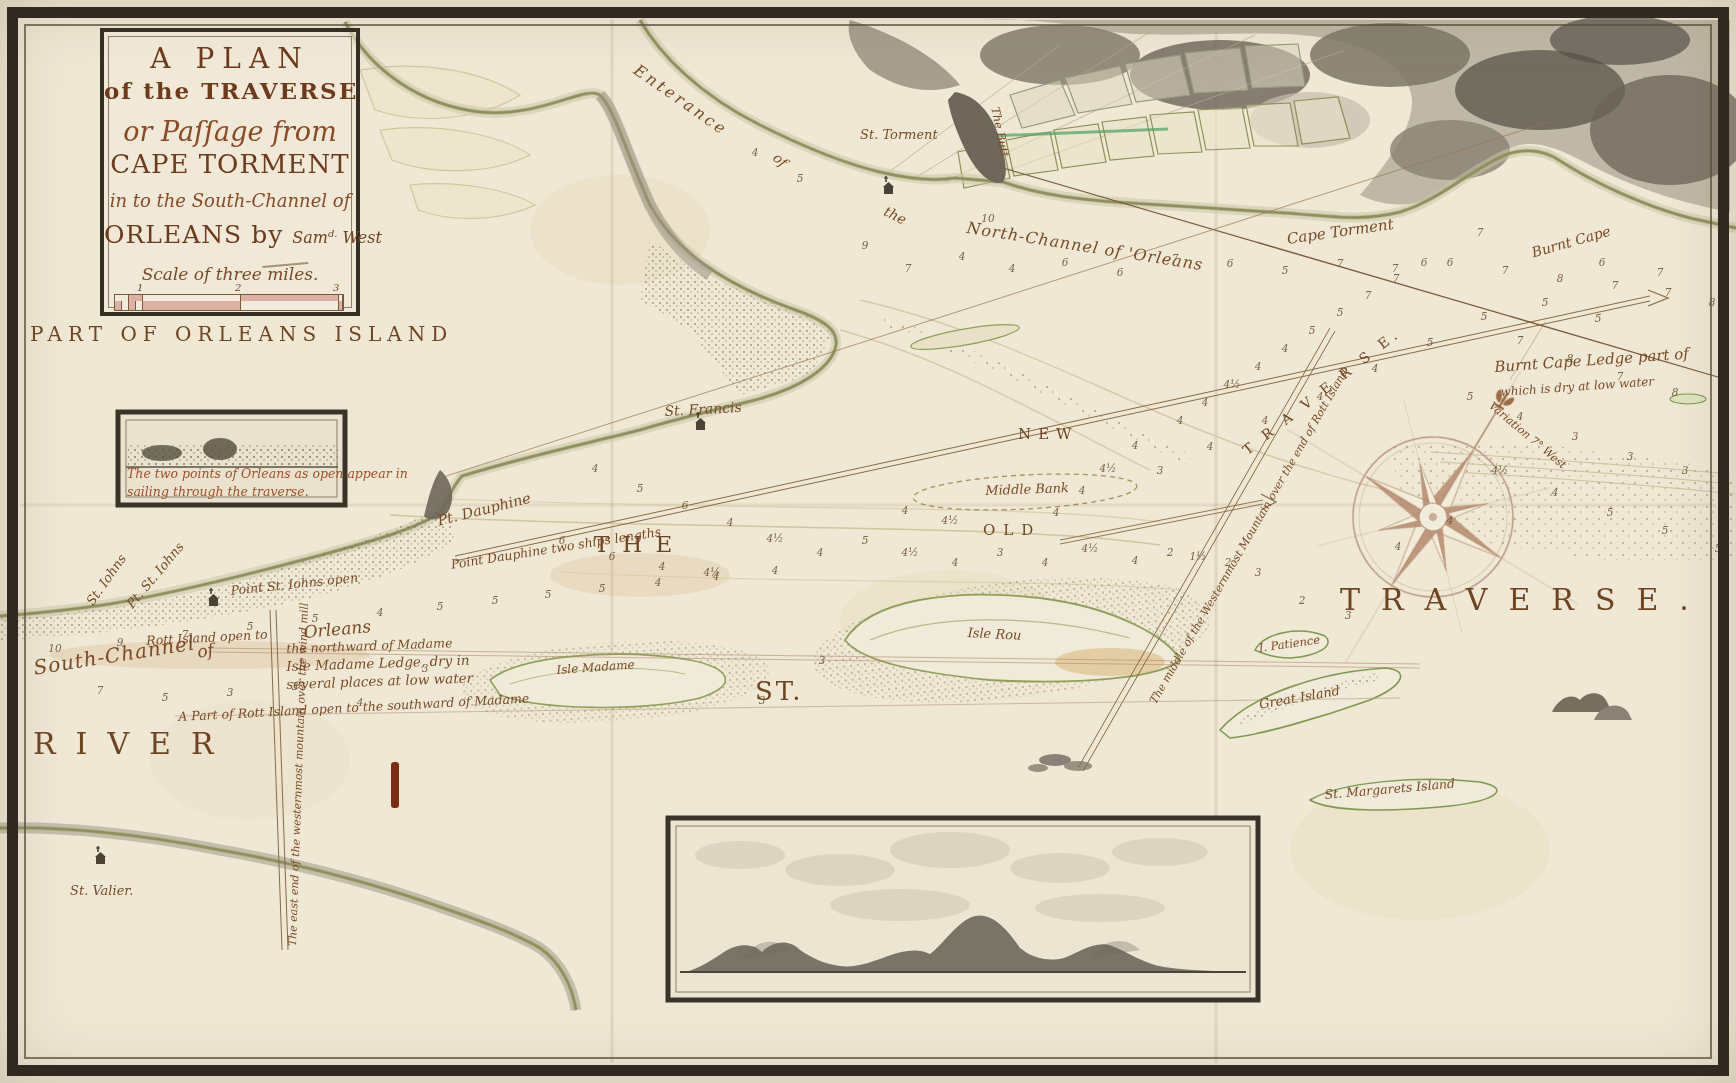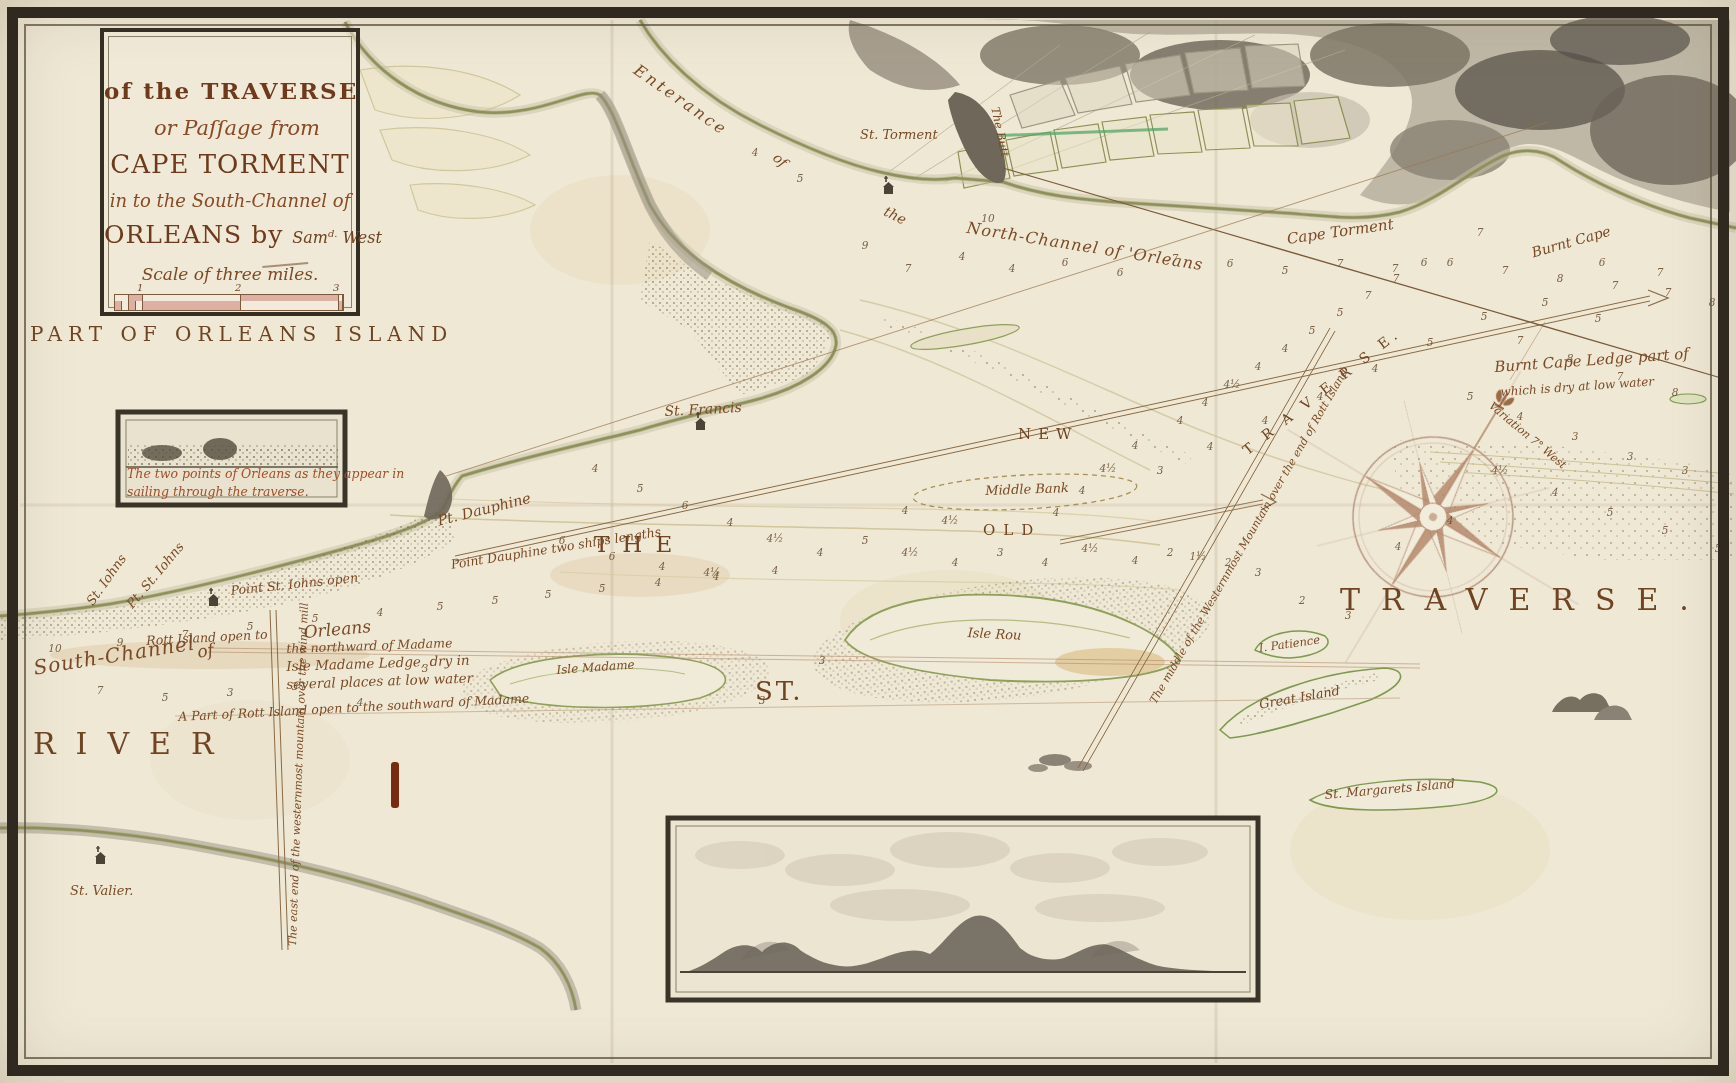--- a/index.html
+++ b/index.html
@@ -12,21 +12,21 @@
   .caps{color:#6e4423;}
   .snd{position:absolute;font:italic 10.5px "DejaVu Serif",serif;color:#6b4f30;
        opacity:.88;transform:translate(-50%,-50%);}
   
   .cartouche{position:absolute;left:100px;top:28px;width:252px;height:280px;
              border:4px solid #352e23;z-index:3;background:rgba(240,233,216,.55);}
   .cartouche-inner{position:absolute;inset:4px;border:1.5px solid #8a8066;}
   .cline{position:absolute;left:0;width:100%;text-align:center;color:#6e3a1c;white-space:nowrap;}
   .c1{top:10px;font-size:28px;letter-spacing:8px;}
   .c2{top:45px;font-size:23px;letter-spacing:2px;font-weight:bold;}
-  .c3{top:84px;font-size:21px;font-style:italic;color:#8a4a24;padding-left:7px;}
+  .c3{top:84px;font-size:27px;font-style:italic;color:#8a4a24;}
   .c4{top:117px;font-size:26px;letter-spacing:1px;}
   .c5{top:158px;font-size:18px;font-style:italic;color:#8a4a24;}
   .c6{top:188px;font-size:25px;letter-spacing:1px;}
   .sig{font-size:16px;font-style:italic;letter-spacing:0;color:#6e4423;}
   .sig sup{font-size:10px;}
   .scribble{position:absolute;left:158px;top:226px;width:46px;height:6px;
             border-bottom:2px solid rgba(110,70,40,.55);transform:rotate(-5deg);}
   .c7{top:232px;font-size:17px;font-style:italic;color:#7a4a26;}
   .scalebar{position:absolute;left:10px;top:262px;width:228px;height:15px;border:1px solid #7a5a3a;}
   .scalebar .cell{position:absolute;border-right:1px solid #7a5a3a;box-sizing:border-box;}
@@ -261,20 +261,21 @@
       <path d="M740,960 C755,940 775,936 790,950 Z M1090,958 C1105,938 1125,936 1140,950 Z" fill="#9a9183" opacity="0.5"></path>
       <path d="M686,972 C700,968 712,960 724,952 C736,944 752,942 762,952 C772,942 788,938 800,950 C812,958 824,964 840,966 C856,968 872,962 888,956 C904,950 918,948 930,954 C942,946 958,920 975,916 C992,912 1008,930 1020,948 C1032,958 1048,962 1064,958 C1080,952 1096,940 1112,946 C1128,952 1144,964 1164,967 C1184,970 1210,971 1240,972 Z" fill="#6e675c" opacity="0.9"></path>
       <line x1="680" y1="972" x2="1246" y2="972" stroke="#4a4336" stroke-width="2"></line>
     </g>
   </svg>
 
   <div class="vignette"></div>
 
   <div class="cartouche">
     <div class="cartouche-inner"></div>
+    <div class="cline c1">A PLAN</div>
     <div class="cline c2">of the TRAVERSE</div>
     <div class="cline c3">or Paſſage from</div>
     <div class="cline c4">CAPE TORMENT</div>
     <div class="cline c5">in to the South-Channel of</div>
     <div class="cline c6"><span>ORLEANS by</span>
       <span class="sig"><span>Sam</span><sup>d.</sup><span> West</span></span>
     </div>
     <div class="scribble"></div>
     <div class="cline c7">Scale of three miles.</div>
     <div class="scalebar">
@@ -289,21 +290,21 @@
       <div class="cell pink" style="left:0;top:6px;width:7px;height:9px"></div>
       <div class="cell cream" style="left:7px;top:6px;width:7px;height:9px"></div>
       <div class="cell pink" style="left:14px;top:6px;width:7px;height:9px"></div>
       <div class="cell cream" style="left:21px;top:6px;width:7px;height:9px"></div>
       <div class="cell pink" style="left:28px;top:6px;width:98px;height:9px"></div>
       <div class="cell cream" style="left:126px;top:6px;width:98px;height:9px"></div>
       <div class="cell pink" style="left:224px;top:6px;width:4px;height:9px"></div>
     </div>
   </div>
 
-  <div class="inset-cap" style="left:127px;top:466px;font-size:12.5px">The two points of Orleans as they appear in</div>
+  <div class="inset-cap" style="left:127px;top:466px;font-size:12.5px">The two points of Orleans as open appear in</div>
   <div class="inset-cap" style="left:127px;top:484px;font-size:12.5px">sailing through the traverse.</div>
 
   <div id="labels">
       <div class="lbl caps" style="left: 30px; top: 324px; font-size: 20px; letter-spacing: 6px;">PART OF ORLEANS ISLAND</div>
       <div class="lbl hand" style="left: 640px; top: 62px; font-size: 16px; letter-spacing: 3px; transform: rotate(35deg);">Enterance</div>
       <div class="lbl hand" style="left: 780px; top: 150px; font-size: 14px; transform: rotate(42deg);">of</div>
       <div class="lbl hand" style="left: 888px; top: 204px; font-size: 14px; transform: rotate(26deg);">the</div>
       <div class="lbl hand" style="left: 968px; top: 220px; font-size: 16px; letter-spacing: 1px; transform: rotate(9deg);">North-Channel of 'Orleans</div>
       <div class="lbl hand" style="left: 860px; top: 128px; font-size: 13px;">St. Torment</div>
       <div class="lbl hand" style="left: 1001px; top: 106px; font-size: 11.5px; transform: rotate(78deg);">The Butt</div>

